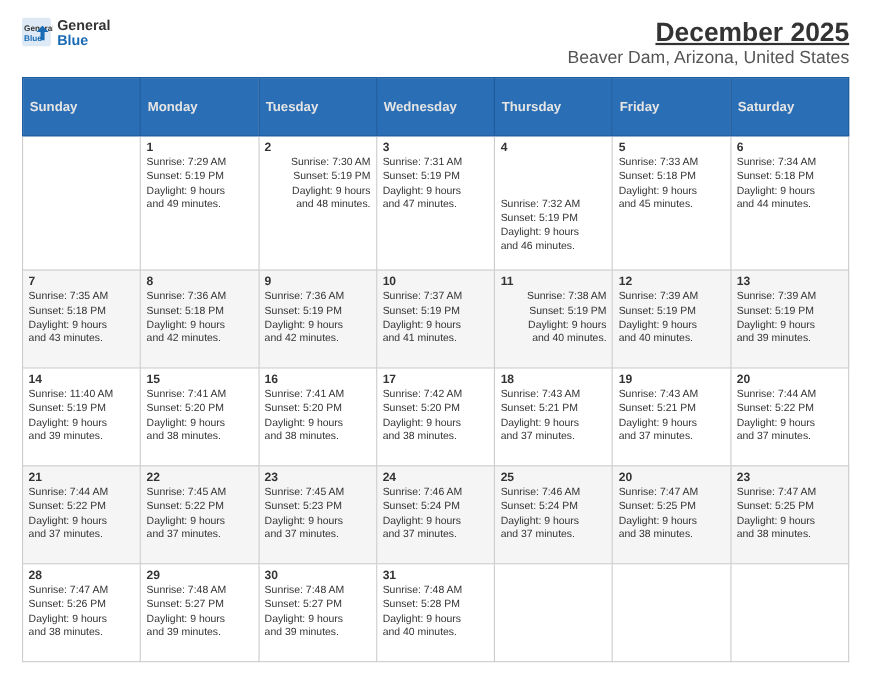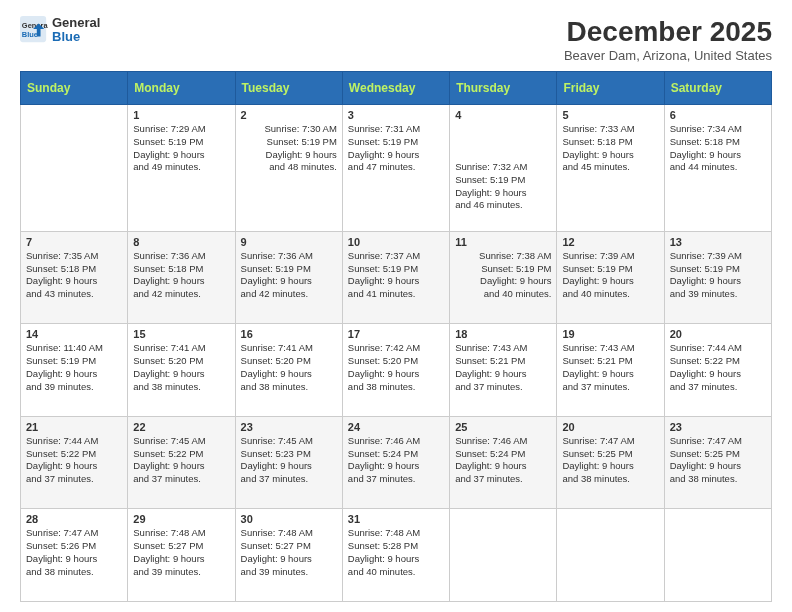--- a/index.html
+++ b/index.html
@@ -36,41 +36,42 @@
     }
     .logo-blue { color: #1a6bb5; }
     .logo-icon {
       width: 28px;
       height: 28px;
     }
     .title-block {
       text-align: right;
     }
     .main-title {
-      font-size: 28px;
+      font-size: 24px;
       font-weight: bold;
       color: #333;
+      text-decoration: underline;
     }
     .subtitle {
-      font-size: 13px;
+      font-size: 16px;
       color: #555;
       margin-left: 19px;
     }
     .calendar {
       flex: 1;
       border: 1px solid #ccc;
       border-collapse: collapse;
       width: 100%;
       table-layout: fixed;
     }
     .calendar th {
       background-color: #2a6eb5;
-      color: #bef264;
+      color: #e5e5e5;
       text-align: left;
-      padding: 9px 6px;
+      padding: 19px 6px;
       font-size: 12px;
       font-weight: bold;
       border: 1px solid #1e5a9c;
     }
     .calendar td {
       border: 1px solid #ccc;
       vertical-align: top;
       padding: 4px 5px;
       font-size: 10px;
       color: #333;

